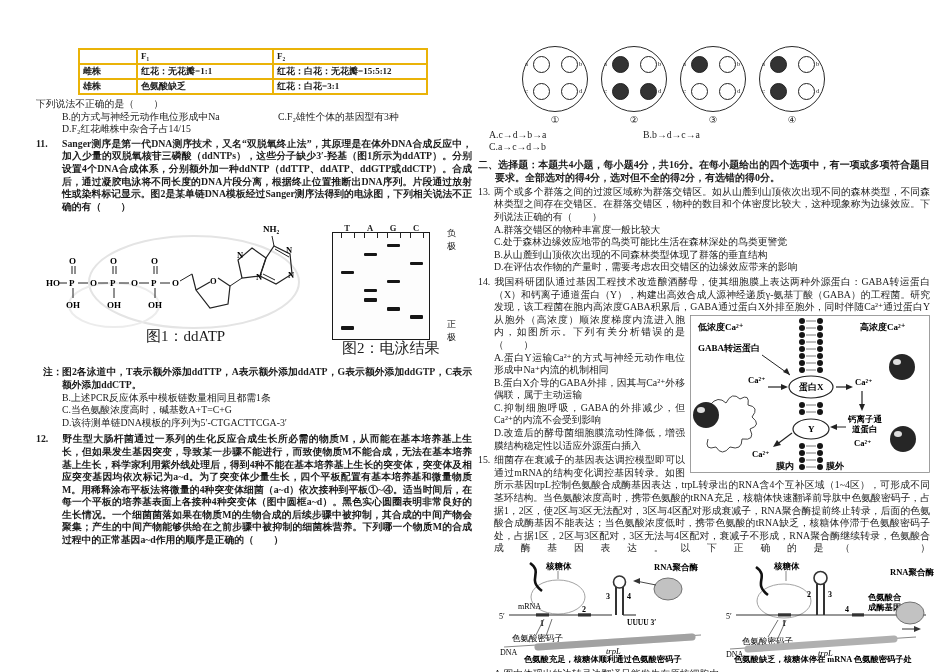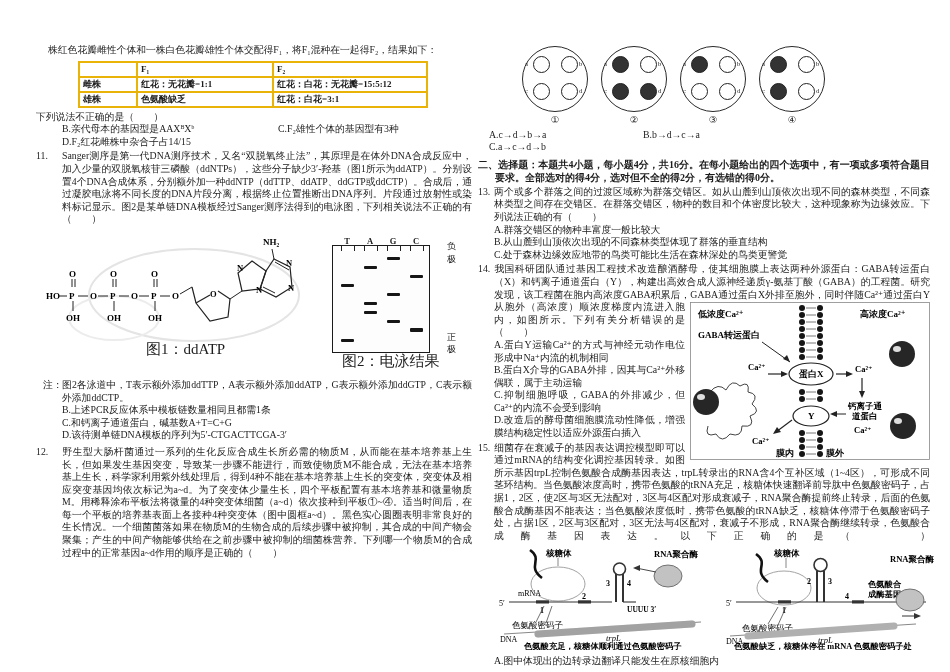--- a/index.html
+++ b/index.html
@@ -3,21 +3,21 @@
 <meta charset="utf-8">
 <style>
   html,body{margin:0;padding:0;background:#ffffff;}
   body{width:950px;height:672px;font-family:"Liberation Serif","DejaVu Serif",serif;
        color:#1c1c1c;font-size:9.8px;line-height:12.6px;overflow:hidden;}
   .page{position:relative;width:950px;height:672px;background:#fff;overflow:hidden;}
   .col-left{position:absolute;left:36px;top:44px;width:436px;}
   .col-right{position:absolute;left:478px;top:36px;width:452px;}
   .jt{text-align:justify;}
   .cont{padding-left:12px;}
-  .q{padding-left:26px;text-align:justify;margin-top:2px;}
+  .q{padding-left:26px;text-align:justify;margin-top:2px;font-weight:bold;}
   .qr{padding-left:16px;text-align:justify;margin-top:2px;}
   .qnum{display:inline-block;width:26px;margin-left:-26px;}
   .qnumr{display:inline-block;width:16px;margin-left:-16px;}
   .prompt{padding-left:0px;margin-top:2px;}
   .optgrid{display:grid;grid-template-columns:216px 1fr;padding-left:26px;}
   .optgrid-r{display:grid;grid-template-columns:154px 1fr;padding-left:11px;margin-top:2px;}
   .optlist div{padding-left:0px;}
   table.cross{border-collapse:collapse;margin:4px 0 3px 42px;font-size:9px;line-height:11px;}
   table.cross td{border:2px solid #eab308;height:13px;padding:0 3px;font-weight:bold;}
   td.c1{width:50px;} td.c2{width:128px;} td.c3{width:146px;}
@@ -43,21 +43,20 @@
   .trpfig{margin:2px 0 1px 2px;}
   svg text{font-family:"Liberation Serif","DejaVu Serif",serif;}
 </style>
 </head>
 <body>
 
 <div class="page">
 
   <div class="col-left">
 
-    <div class="cont jt">株红色花瓣雌性个体和一株白色花瓣雄性个体交配得F₁，将F₁混种在一起得F₂，结果如下：</div>
 
     <table class="cross">
       <tbody>
           <tr>
         <td class="c1"></td>
         <td class="c2">F₁</td>
         <td class="c3">F₂</td>
       </tr>
       <tr>
         <td class="c1">雌株</td>
@@ -67,21 +66,21 @@
       <tr>
         <td class="c1">雄株</td>
         <td class="c2">色氨酸缺乏</td>
         <td class="c3">红花：白花=3:1</td>
       </tr>
     </tbody>
       </table>
 
     <div class="prompt">下列说法不正确的是（　　）</div>
     <div class="optgrid">
-      <div>B.亲代母本的基因型是AAXᴮXᵇ</div>
+      <div>B.的方式与神经元动作电位形成中Na</div>
       <div>C.F₂雄性个体的基因型有3种</div>
       <div>D.F₂红花雌株中杂合子占14/15</div>
     </div>
 
     <div class="q"><span class="qnum">11.</span><span>Sanger测序是第一代DNA测序技术，又名“双脱氧终止法”，其原理是在体外DNA合成反应中，加入少量的双脱氧核苷三磷酸（ddNTPs），这些分子缺少3′-羟基（图1所示为ddATP）。分别设置4个DNA合成体系，分别额外加一种ddNTP（ddTTP、ddATP、ddGTP或ddCTP）。合成后，通过凝胶电泳将不同长度的DNA片段分离，根据终止位置推断出DNA序列。片段通过放射性或染料标记显示。图2是某单链DNA模板经过Sanger测序法得到的电泳图，下列相关说法不正确的有（　　）</span></div>
 
     <div class="figrow">
       <svg width="272" height="114" viewBox="0 0 272 114" style="position:absolute;left:8px;top:4px;">
         <ellipse cx="150" cy="62" rx="105" ry="46" fill="none" stroke="#e4e4e4" stroke-width="2"></ellipse>
         <ellipse cx="70" cy="85" rx="45" ry="22" fill="none" stroke="#ececec" stroke-width="2"></ellipse>
@@ -168,21 +167,21 @@
             <div class="band" style="left: 7.5px; top: 92.75px;"></div>
           </div>
         <div class="figcap" style="left:22px;top:120px;">图2：电泳结果</div>
       </div>
     </div>
 
     <div class="q" style="margin-top:20px;"><span class="qnum" style="width:19px;margin-left:-19px;">注：</span><span>图2各泳道中，T表示额外添加ddTTP，A表示额外添加ddATP，G表示额外添加ddGTP，C表示额外添加ddCTP。</span></div>
 
     <div class="optlist" style="padding-left:26px;">
       <div>B.上述PCR反应体系中模板链数量相同且都需1条</div>
-      <div>C.和钙离子通道蛋白，碱基数A+T=C+G</div>
+      <div>C.当色氨酸浓度高时，碱基数A+T=C+G</div>
       <div>D.该待测单链DNA模板的序列为5′-CTGACTTCGA-3′</div>
     </div>
 
     <div class="q" style="margin-top:4px;"><span class="qnum">12.</span><span>野生型大肠杆菌通过一系列的生化反应合成生长所必需的物质M，从而能在基本培养基上生长，但如果发生基因突变，导致某一步骤不能进行，而致使物质M不能合成，无法在基本培养基上生长，科学家利用紫外线处理后，得到4种不能在基本培养基上生长的突变体，突变体及相应突变基因均依次标记为a~d。为了突变体少量生长，四个平板配置有基本培养基和微量物质M。用稀释涂布平板法将微量的4种突变体细菌（a~d）依次接种到平板①~④。适当时间后，在每一个平板的培养基表面上各接种4种突变体（图中圆框a~d）。黑色实心圆圈表明非常良好的生长情况。一个细菌菌落如果在物质M的生物合成的后续步骤中被抑制，其合成的中间产物会聚集；产生的中间产物能够供给在之前步骤中被抑制的细菌株营养。下列哪一个物质M的合成过程中的正常基因a~d作用的顺序是正确的（　　）</span></div>
   </div>
 
   <div class="col-right">
 
     <div class="dishrow" id="dishrow">
         <div class="dishwrap">
@@ -242,22 +241,23 @@
     <div class="optgrid-r">
       <div>A.c→d→b→a</div>
       <div>B.b→d→c→a</div>
       <div>C.a→c→d→b</div>
     </div>
 
     <div class="sec">二、选择题：本题共4小题，每小题4分，共16分。在每小题给出的四个选项中，有一项或多项符合题目要求。全部选对的得4分，选对但不全的得2分，有选错的得0分。</div>
 
     <div class="qr"><span class="qnumr">13.</span><span>两个或多个群落之间的过渡区域称为群落交错区。如从山麓到山顶依次出现不同的森林类型，不同森林类型之间存在交错区。在群落交错区，物种的数目和个体密度比较大，这种现象称为边缘效应。下列说法正确的有（　　）</span>
       <div>A.群落交错区的物种丰富度一般比较大</div>
+      <div>C.处于森林边缘效应地带的鸟类可能比生活在森林深处的鸟类更警觉</div>
       <div>B.从山麓到山顶依次出现的不同森林类型体现了群落的垂直结构</div>
-      <div>C.处于森林边缘效应地带的鸟类可能比生活在森林深处的鸟类更警觉</div>
+      <div>D.在评估农作物的产量时，需要考虑农田交错区的边缘效应带来的影响</div>
     </div>
 
     <div class="qr"><span class="qnumr">14.</span><span>我国科研团队通过基因工程技术改造酿酒酵母，使其细胞膜上表达两种外源蛋白：GABA转运蛋白（X）和钙离子通道蛋白（Y），构建出高效合成人源神经递质γ-氨基丁酸（GABA）的工程菌。研究发现，该工程菌在胞内高浓度GABA积累后，GABA通过蛋白</span><span class="q14fig"><svg width="240" height="158" viewBox="0 0 240 158">
         <rect x="0.5" y="0.5" width="239" height="157" fill="#fff" stroke="#888" stroke-width="0.8"></rect>
 
         <g>
           <g fill="#151515">
             <circle cx="112" cy="6" r="3"></circle>
                 <circle cx="112" cy="13" r="3"></circle>
                 <circle cx="112" cy="20" r="3"></circle>

